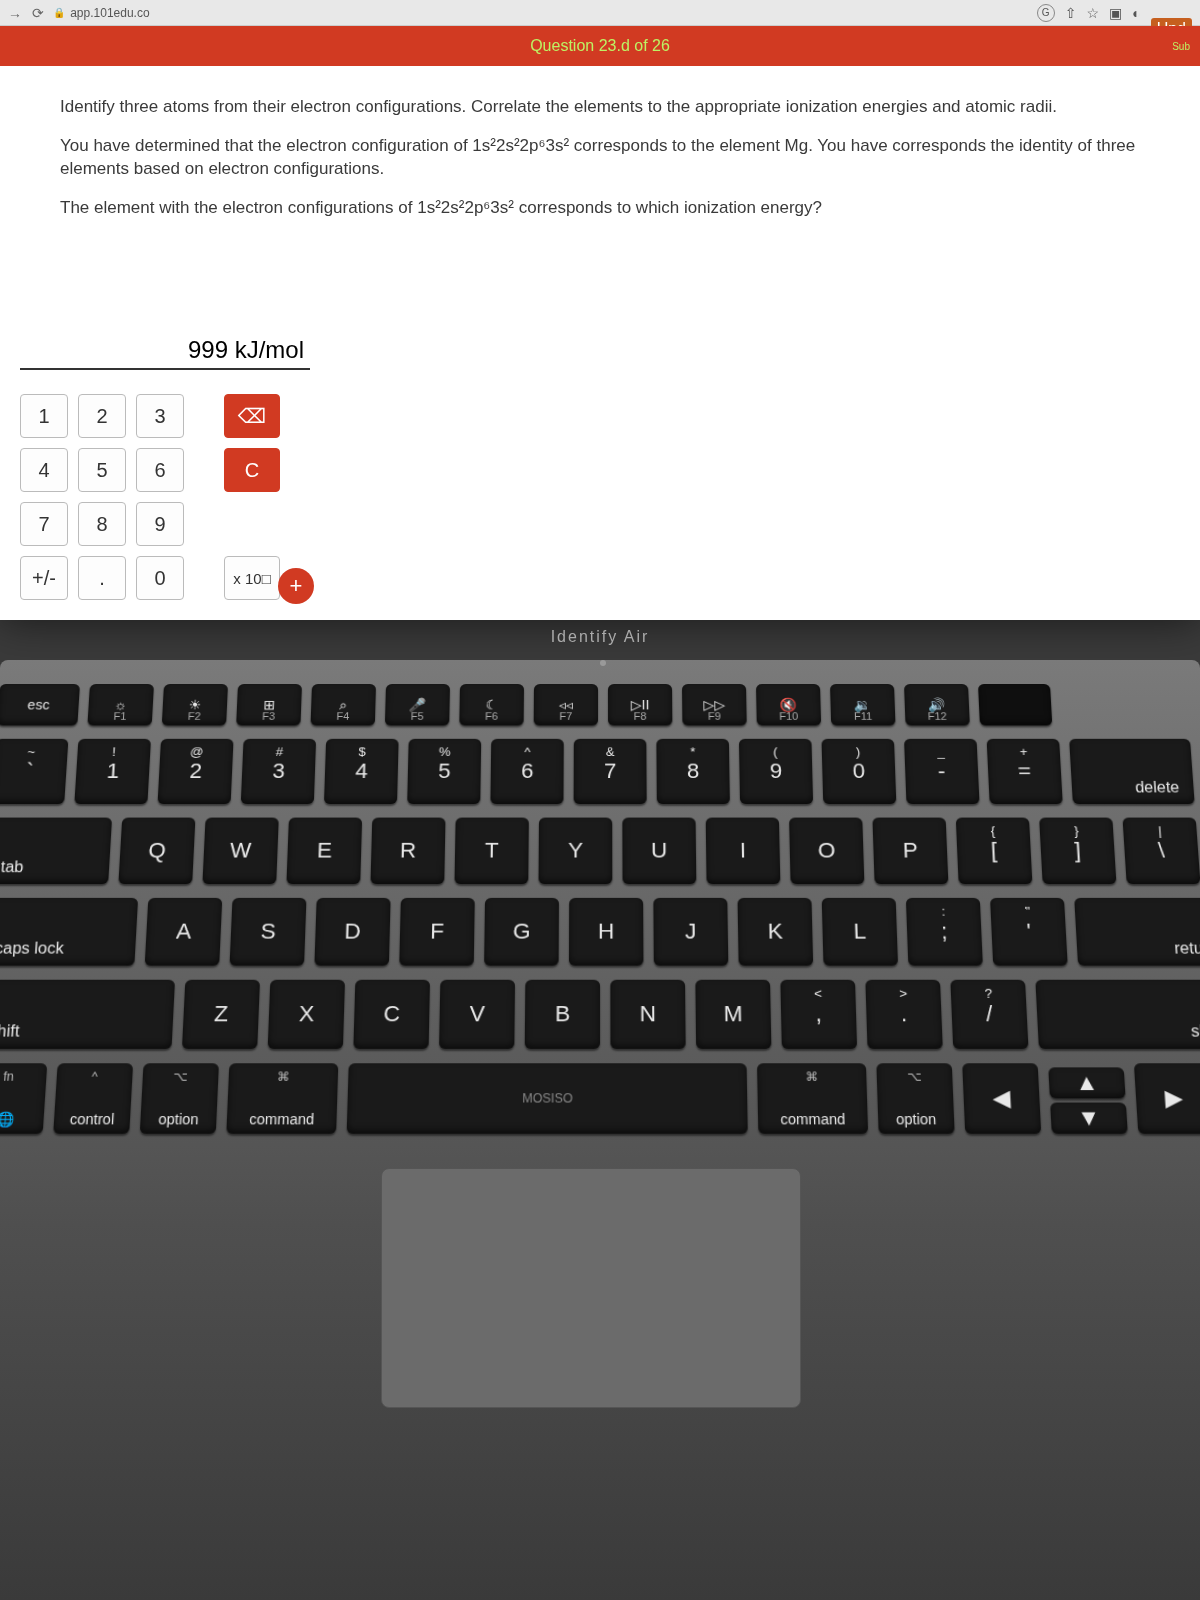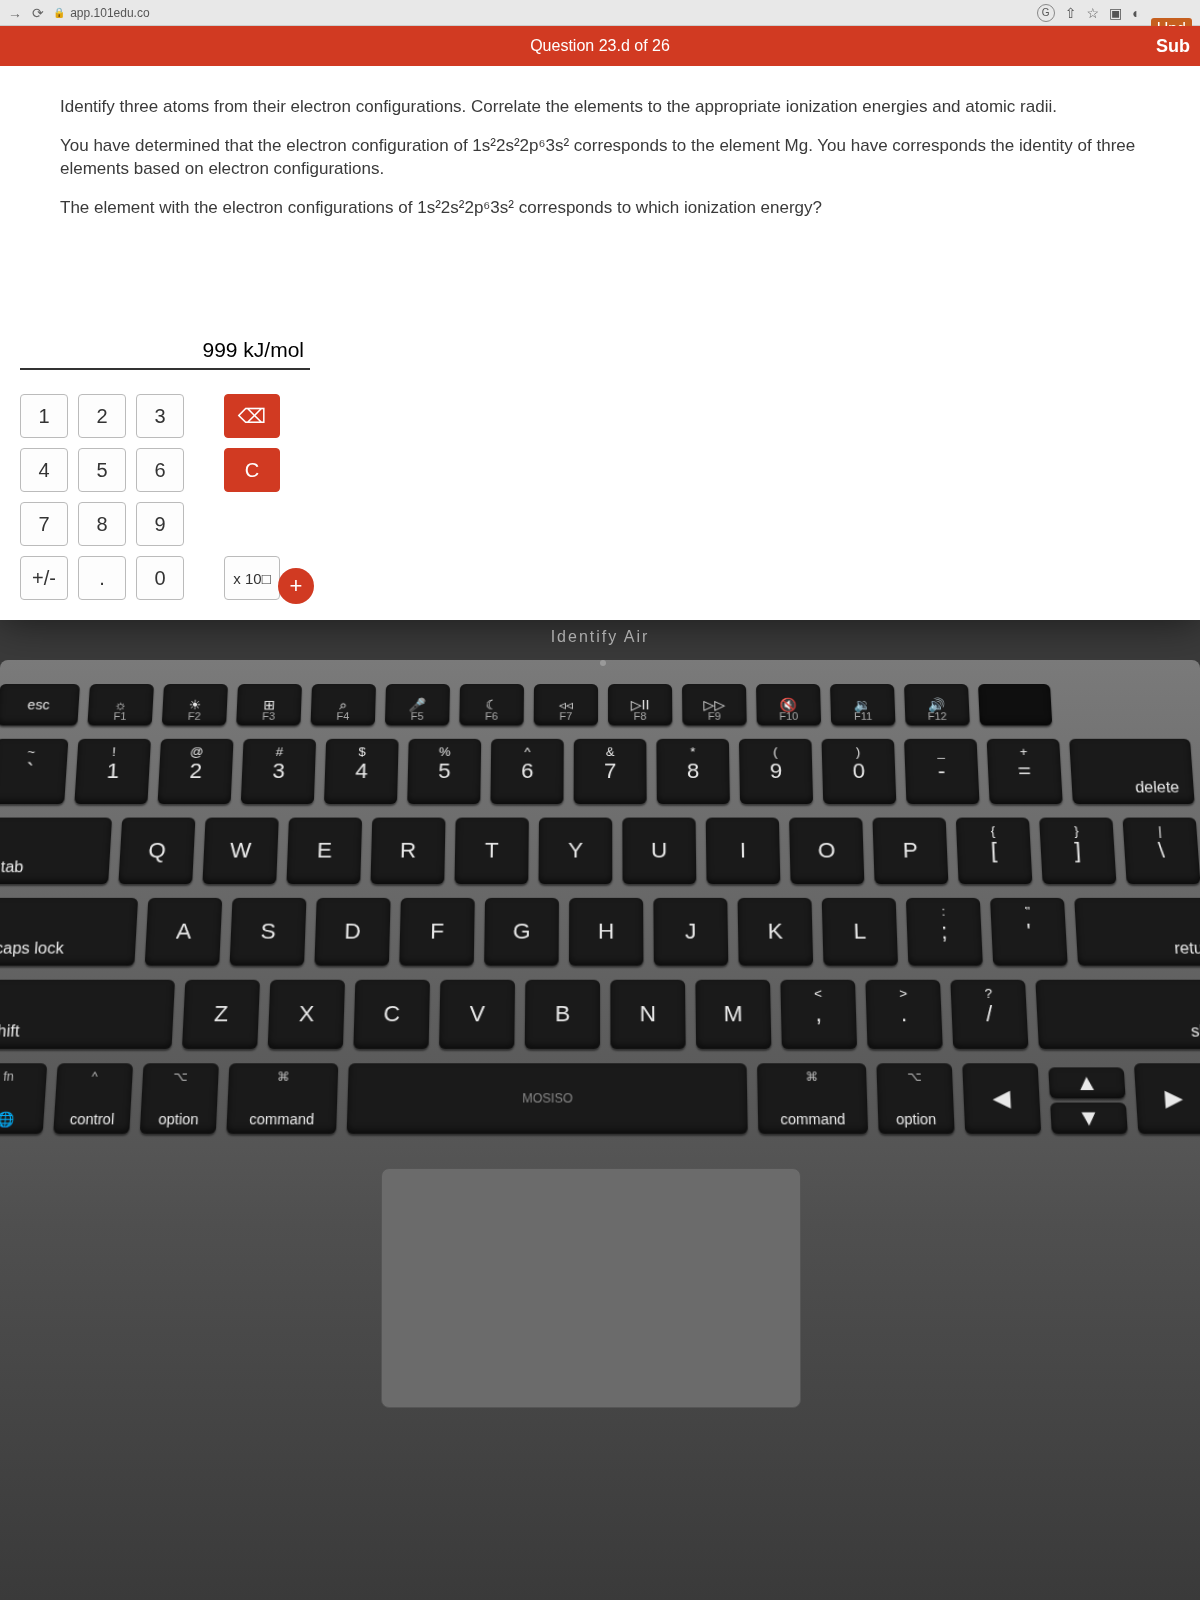--- a/index.html
+++ b/index.html
@@ -32,29 +32,29 @@
   .browser-bar .nav-icon { font-size: 14px; color: #666; }
   .url-box { display:flex; align-items:center; gap:4px; flex:1; }
   .lock { font-size:10px; }
   .browser-right { display:flex; align-items:center; gap:10px; font-size:14px; }
   .circle-icon { width:18px; height:18px; border-radius:50%; border:1px solid #888; display:inline-flex; align-items:center; justify-content:center; font-size:10px; }
   .upd-badge { background:#c65f1f; color:#fff; padding:2px 6px; border-radius:3px; font-size:16px;margin-top:33px; }
 
   .quiz-header {
     height: 40px;
     background: #d13a22;
-    color: #ffffff;
+    color: #bef264;
     display: flex;
     align-items: center;
     justify-content: center;
     font-size: 16px;
     position: relative;
   }
   .quiz-header .sub-label {
-    position: absolute; right: 10px; font-size:18px;font-weight:bold;
+    position: absolute; right: 10px; font-size:10px;
   }
 
   .content-wrap {
     display:flex;
     height: calc(620px - 26px - 40px);
     background:#fff;
     flex-direction:column;
   }
   .question-pane {
     flex: 1;
@@ -64,21 +64,21 @@
     line-height:1.35;
   }
   .question-pane p { margin-bottom: 16px; }
 
   .answer-pane {
     width: 330px;
     padding: 40px 20px 20px 20px;
     position: relative;
   }
   .answer-display {
-    font-size: 21px;
+    font-size: 24px;
     text-align: right;
     padding: 4px 6px;
     border-bottom: 2px solid #333;
     margin-bottom: 24px;
     min-height: 36px;
   }
   .keypad {
     display: grid;
     grid-template-columns: repeat(3, 48px) 20px 56px;
     grid-auto-rows: 44px;

